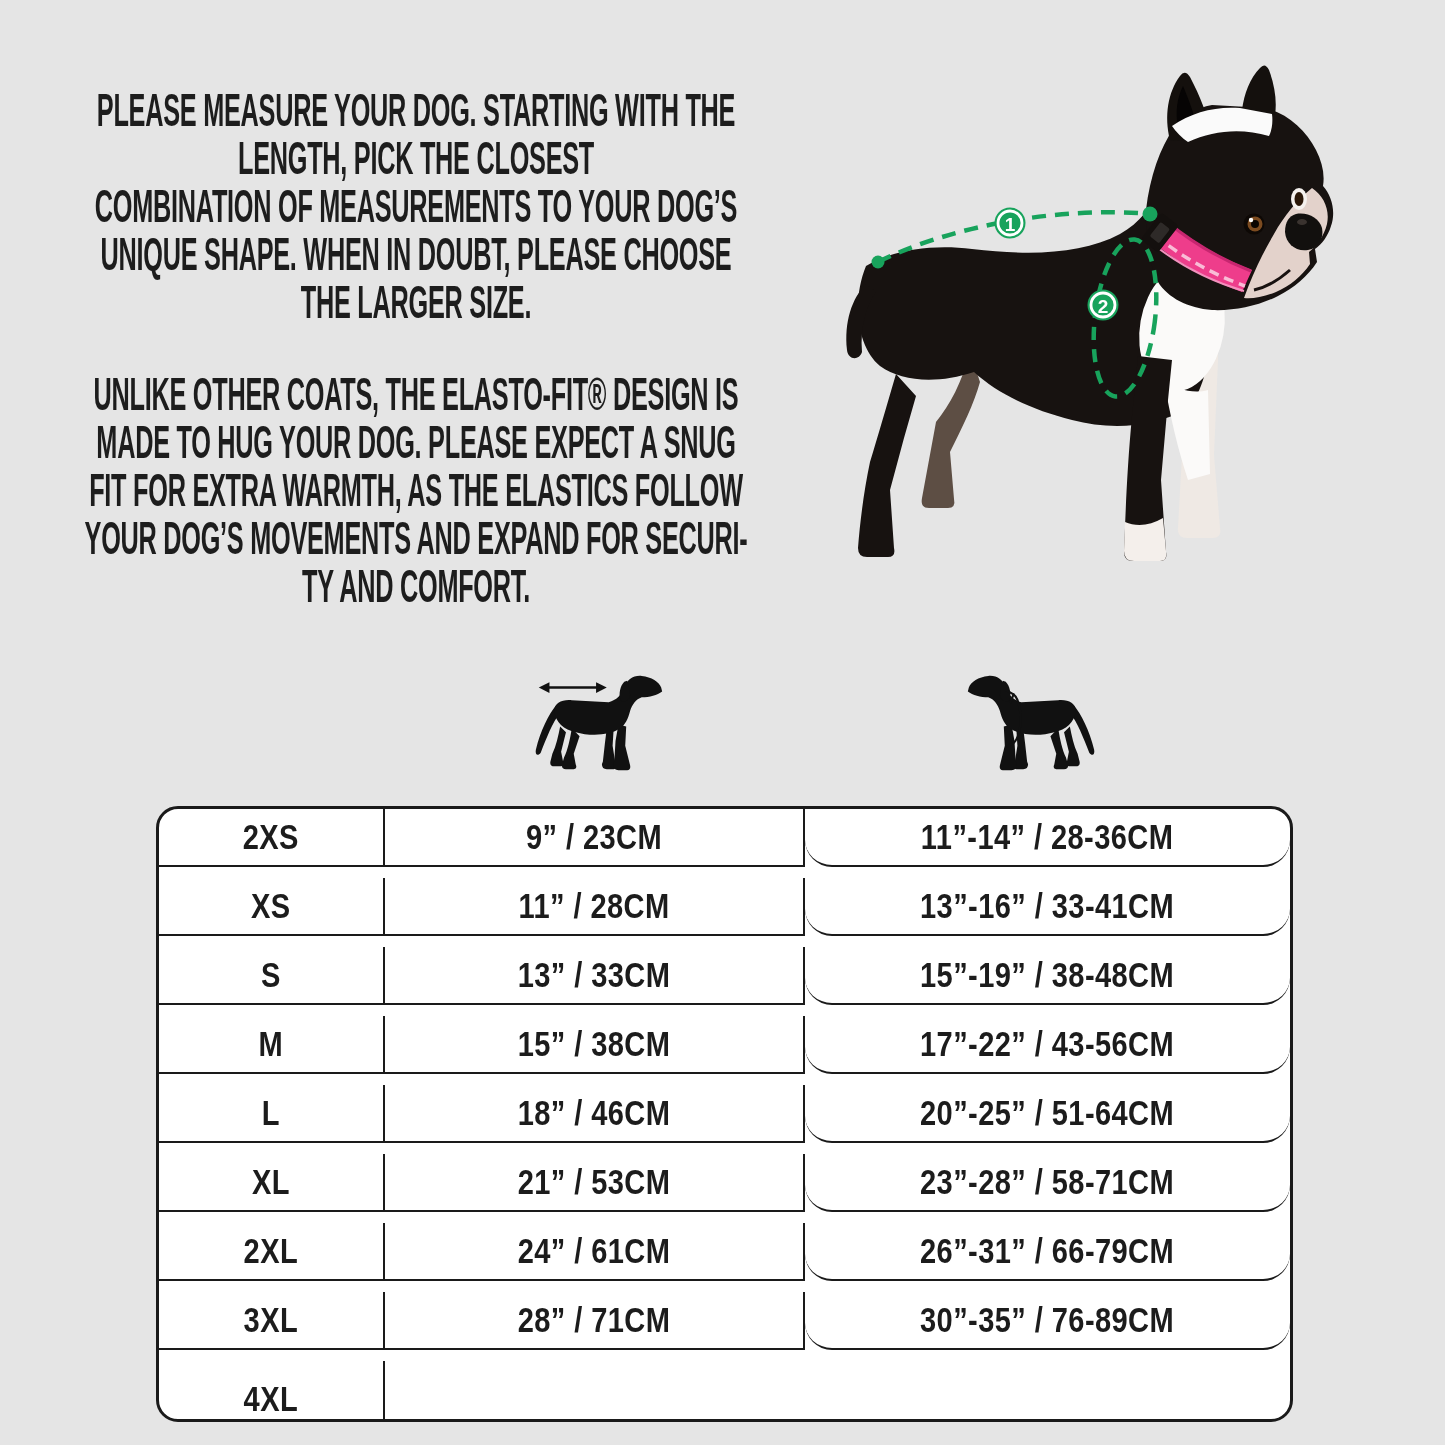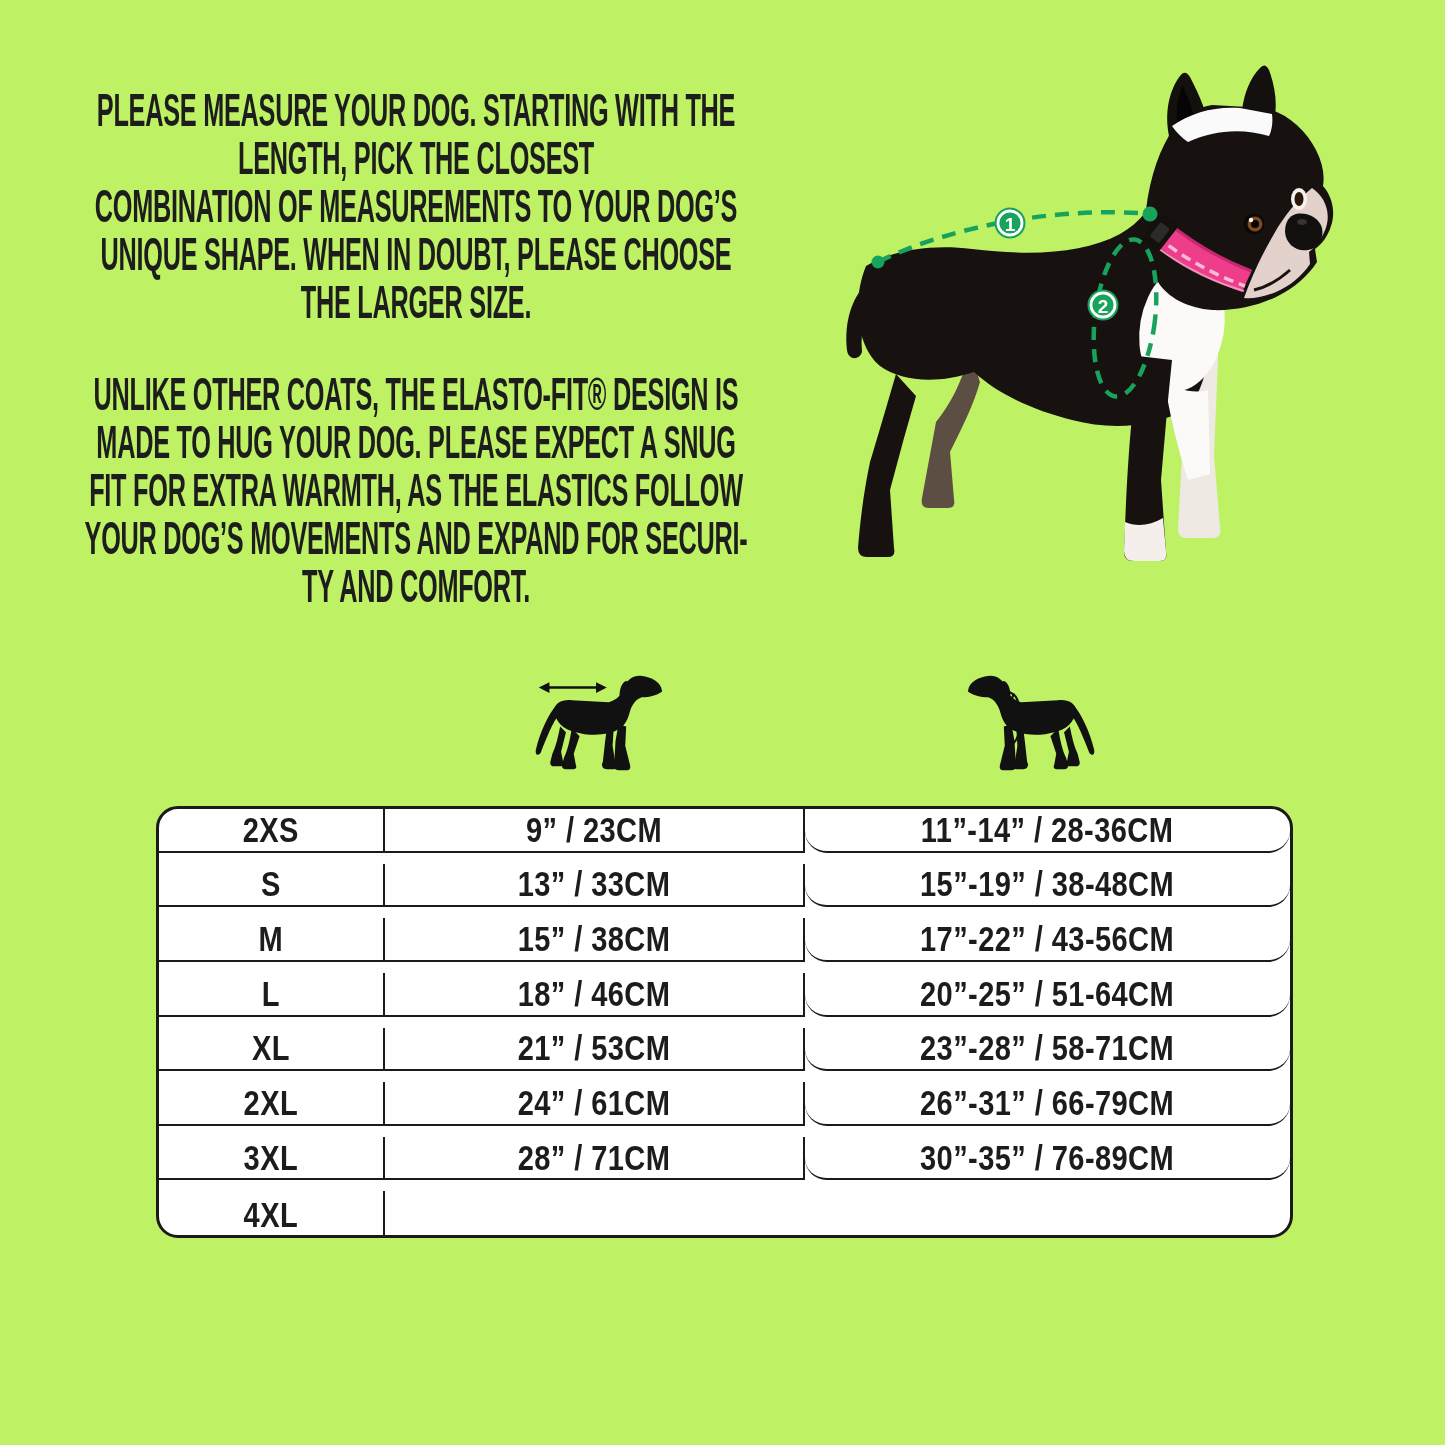--- a/index.html
+++ b/index.html
@@ -1,32 +1,32 @@
 <!DOCTYPE html>
 <html><head>
 <meta charset="utf-8">
 <style>
   html,body{margin:0;padding:0;background:#fff;}
-  .canvas{position:relative;width:1445px;height:1445px;background:#bef264;overflow:hidden;
+  .canvas{position:relative;width:1445px;height:1445px;background:#e5e5e5;overflow:hidden;
           font-family:"Liberation Sans","DejaVu Sans",sans-serif;color:#1c1c1c;}
 
   
   .copy{position:absolute;left:-284px;top:86px;width:1400px;text-align:center;}
   .copy p{margin:0;white-space:pre-line;font-weight:700;font-size:46px;line-height:48px;
           letter-spacing:-0.5px;color:#1d1d1d;transform:scaleX(0.55);transform-origin:50% 0;}
   .copy p + p{margin-top:44px;}
 
   
   .photo{position:absolute;left:820px;top:60px;width:560px;height:540px;}
   .dogicon{position:absolute;width:136px;height:112px;}
   .dogicon.left{left:531px;top:668px;}
   .dogicon.right{left:963px;top:668px;}
 
   
-  .sizetable{position:absolute;left:156px;top:806px;width:1137px;height:432px;
+  .sizetable{position:absolute;left:156px;top:806px;width:1137px;height:616px;
              border:3px solid #1a1a1a;border-radius:22px;overflow:hidden;
              display:flex;flex-direction:column;background:#fff;box-sizing:border-box;gap:11px;}
   .trow{flex:1;display:grid;grid-template-columns:226px 420px 1fr;}
   .cell{display:flex;align-items:center;justify-content:center;
         border-right:2.5px solid #1a1a1a;border-bottom:2.5px solid #1a1a1a;}
   .cell.c3{border-right:none;border-radius:27px;}
   .trow:last-child .cell{border-bottom:none;align-items:flex-end;}
   .cell span{display:inline-block;font-weight:700;font-size:35px;letter-spacing:0.5px;
              transform:scaleX(0.83);white-space:nowrap;color:#1c1c1c;}
 </style>
@@ -163,20 +163,31 @@
         </div>
       <div class="cell c2">
           <span>9” / 23CM</span>
         </div>
       <div class="cell c3">
           <span>11”-14” / 28-36CM</span>
         </div>
     </div>
     <div class="trow">
       <div class="cell c1">
+          <span>XS</span>
+        </div>
+      <div class="cell c2">
+          <span>11” / 28CM</span>
+        </div>
+      <div class="cell c3">
+          <span>13”-16” / 33-41CM</span>
+        </div>
+    </div>
+    <div class="trow">
+      <div class="cell c1">
           <span>S</span>
         </div>
       <div class="cell c2">
           <span>13” / 33CM</span>
         </div>
       <div class="cell c3">
           <span>15”-19” / 38-48CM</span>
         </div>
     </div>
     <div class="trow">

